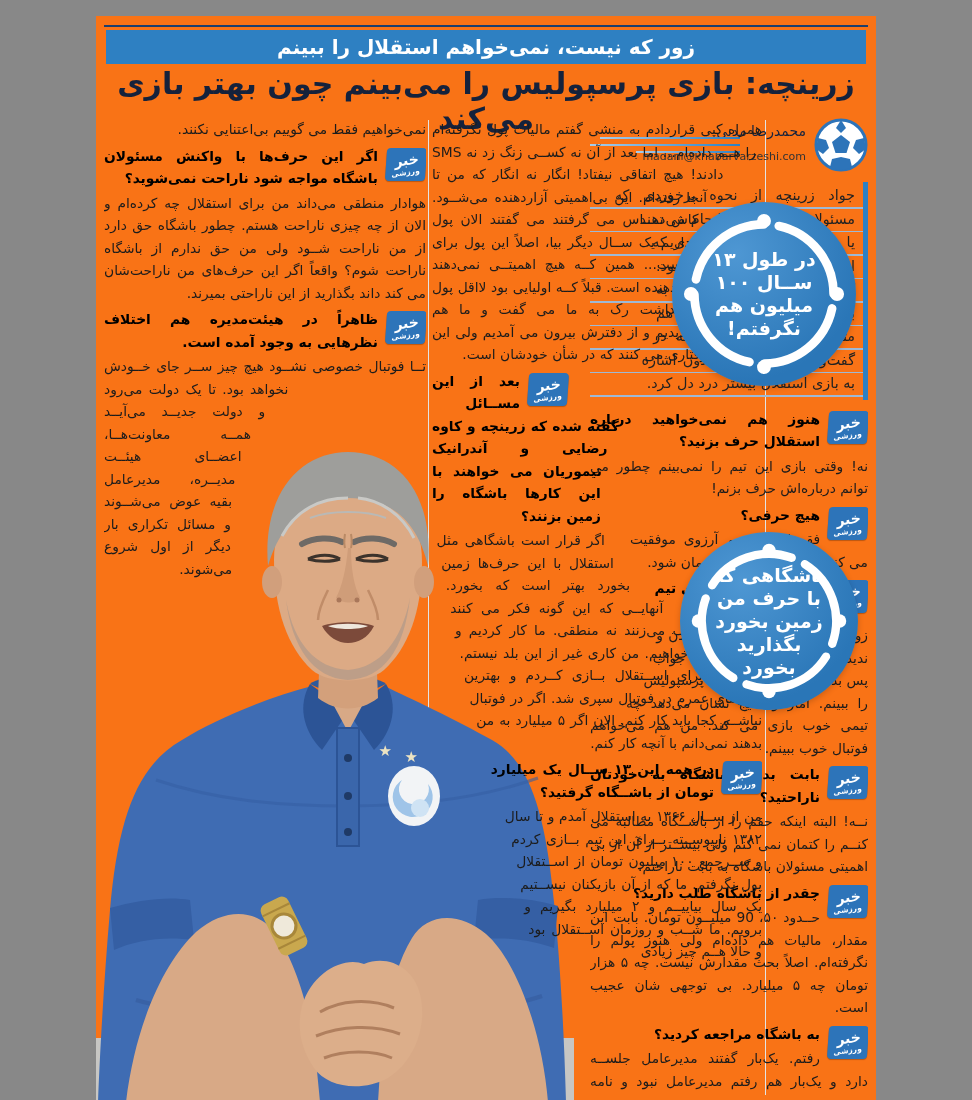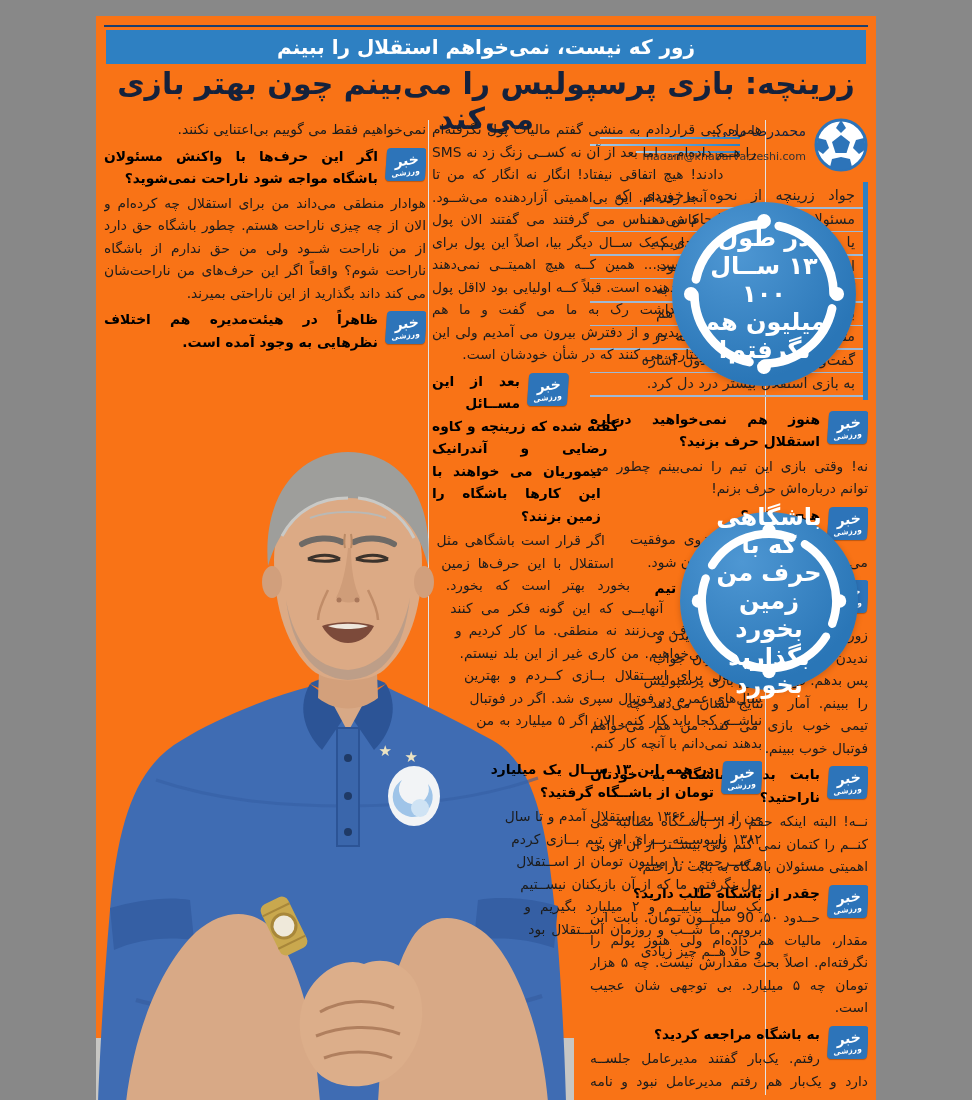--- a/index.html
+++ b/index.html
@@ -47,23 +47,23 @@
   .sp-c1m   {float:right;width:92px;height:190px;margin:86px 0 0 6px; shape-outside:ellipse(96px 100px at 130% 50%);}
   .sp-c2m   {float:right;width:90px;height:200px;margin:58px 0 0 6px; shape-outside:ellipse(94px 104px at 132% 50%);}
   .sp-photo-m{float:left;width:118px;height:468px;margin:100px 6px 0 0;
               shape-outside:polygon(0 0,28% 30%,66% 58%,100% 100%,0 100%);}
   .sp-head-l{float:right;width:192px;height:300px;margin:44px 0 0 6px;shape-outside:ellipse(100px 148px at 52% 52%);}
   
   .pq{position:absolute;border-radius:50%;z-index:4;color:#fff;font-weight:bold;text-align:center;
       background:radial-gradient(circle at 35% 28%,#4e97d3,#2a76b7 72%);
       box-shadow:0 2px 6px rgba(0,0,0,.18);display:flex;align-items:center;justify-content:center;}
   .pq .ring{position:absolute;inset:5px;}
-  .pq .txt{position:relative;z-index:2;font-size:24px;line-height:28px;padding:0 30px;}
+  .pq .txt{position:relative;z-index:2;font-size:19px;line-height:23px;padding:0 30px;}
   .pq1{left:576px;top:186px;width:184px;height:184px;}
-  .pq2{left:584px;top:496px;width:178px;height:178px;}
+  .pq2{left:584px;top:516px;width:178px;height:178px;}
   
   .photo{position:absolute;left:0;top:424px;width:478px;height:662px;z-index:2;}
   .bottom-bar{position:absolute;left:0;right:0;bottom:0;height:13px;background:#2e80c2;border-top:2px solid #1c4c84;z-index:5;}
 </style>
 </head>
 <body>
 
 <div class="page">
 
   <div class="top-rule"></div>
@@ -147,20 +147,21 @@
       <div class="aa">نمی‌خواهیم فقط می گوییم بی‌اعتنایی نکنند.</div>
       <div class="qq"><span class="badge">
           <i>خبر</i>
           <em>ورزشی</em>
         </span>اگر این حرف‌ها با واکنش مسئولان باشگاه مواجه شود ناراحت نمی‌شوید؟</div>
       <div class="aa">هوادار منطقی می‌داند من برای استقلال چه کرده‌ام و الان از چه چیزی ناراحت هستم. چطور باشگاه حق دارد از من ناراحت شــود ولی من حق ندارم از باشگاه ناراحت شوم؟ واقعاً اگر این حرف‌های من ناراحت‌شان می کند داند بگذارید از این ناراحتی بمیرند.</div>
       <div class="qq"><span class="badge">
           <i>خبر</i>
           <em>ورزشی</em>
         </span>ظاهراً در هیئت‌مدیره هم اختلاف نظرهایی به وجود آمده است.</div>
+      <div class="aa"><span class="sp sp-head-l"></span>تــا فوتبال خصوصی نشــود هیچ چیز ســر جای خــودش نخواهد بود. تا یک دولت می‌رود و دولت جدیــد می‌آیــد همــه معاونت‌هــا، اعضــای هیئــت مدیــره، مدیرعامل بقیه عوض می‌شــوند و مسائل تکراری بار دیگر از اول شروع می‌شوند.</div>
     </div>
 
   <div class="pq pq1">
     <svg class="ring" viewBox="0 0 100 100">
       <circle cx="50" cy="50" r="40" fill="none" stroke="#fff" stroke-width="5" stroke-dasharray="54 8.8" stroke-linecap="round" transform="rotate(12 50 50)"></circle>
       <circle cx="50" cy="8" r="4" fill="#fff"></circle>
         <circle cx="92" cy="50" r="4" fill="#fff"></circle>
       <circle cx="50" cy="92" r="4" fill="#fff"></circle>
         <circle cx="8" cy="50" r="4" fill="#fff"></circle>
     </svg>

